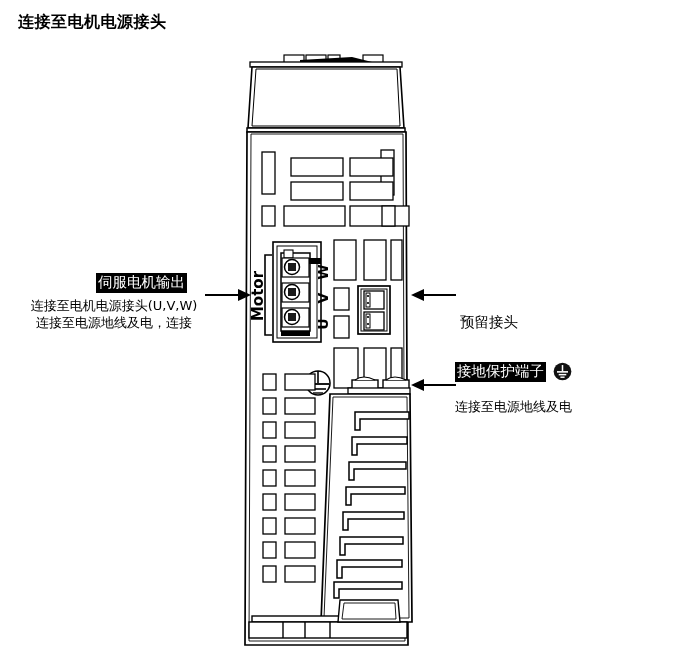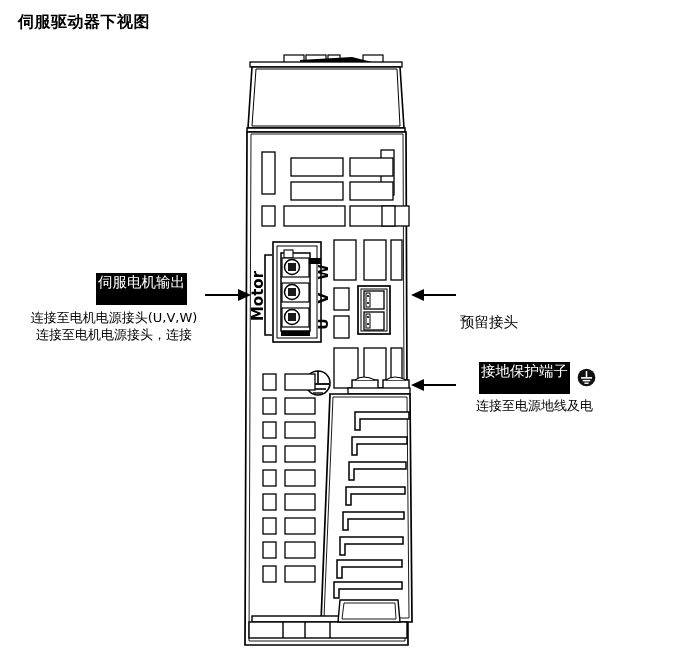--- a/index.html
+++ b/index.html
@@ -26,21 +26,21 @@
     letter-spacing: 0.5px;
     color: #000;
     white-space: nowrap;
   }
 
   
   .anno-heading {
     background: #000;
     color: #fff;
     font-size: 14.5px;
-    padding: 1px 2px 14px 2px;
+    padding: 1px 2px 2px 2px;
     display: inline-block;
     white-space: nowrap;
     line-height: 1.15;
   }
   .anno-body {
     font-size: 13px;
     line-height: 1.35;
     color: #000;
     white-space: nowrap;
   }
@@ -79,27 +79,25 @@
   #anno-ground {
     position: absolute;
     left: 455px;
     top: 362px;
     width: 215px;
   }
   #anno-ground .head-row {
     display: flex;
     align-items: center;
     gap: 7px;
-    margin-left: 24px;
   }
   #anno-ground .anno-body {
-    margin-top: 3px;
+    margin-top: 16px;
     white-space: normal;
     width: 138px;
-    text-align: right;
   }
 
   
   .ground-icon {
     width: 19px;
     height: 19px;
     display: inline-block;
     flex: 0 0 auto;
   }
 
@@ -125,21 +123,21 @@
     left: 0;
     top: 0;
     width: 675px;
     height: 657px;
     pointer-events: none;
   }
 </style>
 </head>
 <body>
 
-<div id="page-title">伺服驱动器下视图</div>
+<div id="page-title">连接至电机电源接头</div>
 
 <svg id="device-svg" viewBox="0 0 675 657" xmlns="http://www.w3.org/2000/svg">
 
   <defs>
     <g id="ventsq">
         <rect width="12" height="14" fill="#fff" stroke="#000" stroke-width="1.3"></rect>
       </g>
   </defs>
 
   <g>
@@ -305,21 +303,21 @@
     <path d="M340 600 L398 600 L400 622 L338 622 Z"></path>
     <path d="M344 603 L395 603 L396 619 L342 619 Z" stroke-width="0.9"></path>
   </g>
 
 </svg>
 
 <div id="anno-motor-output">
   <div class="anno-heading">伺服电机输出</div>
   <div class="anno-body">
     <div>连接至电机电源接头(U,V,W)</div>
-    <div>连接至电机电源接头，连接</div>
+    <div>连接至电源地线及电，连接</div>
   </div>
 </div>
 <div class="leader" style="left:205px; top:294px; width:35px;"></div>
 <div class="arrow-right" style="left:238px; top:289px;"></div>
 
 <div id="anno-reserved">
   <div class="anno-plain">预留接头</div>
 </div>
 <div class="leader" style="left:424px; top:294px; width:32px;"></div>
 <div class="arrow-left" style="left:411px; top:289px;"></div>

